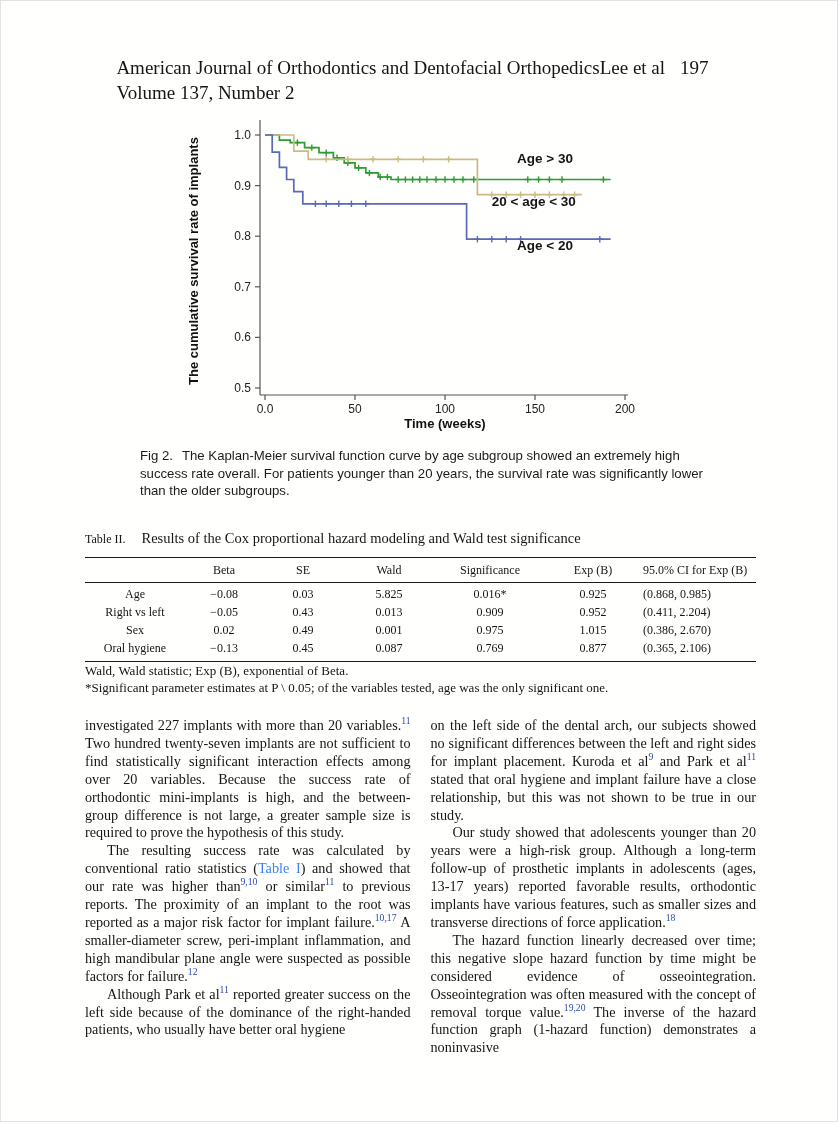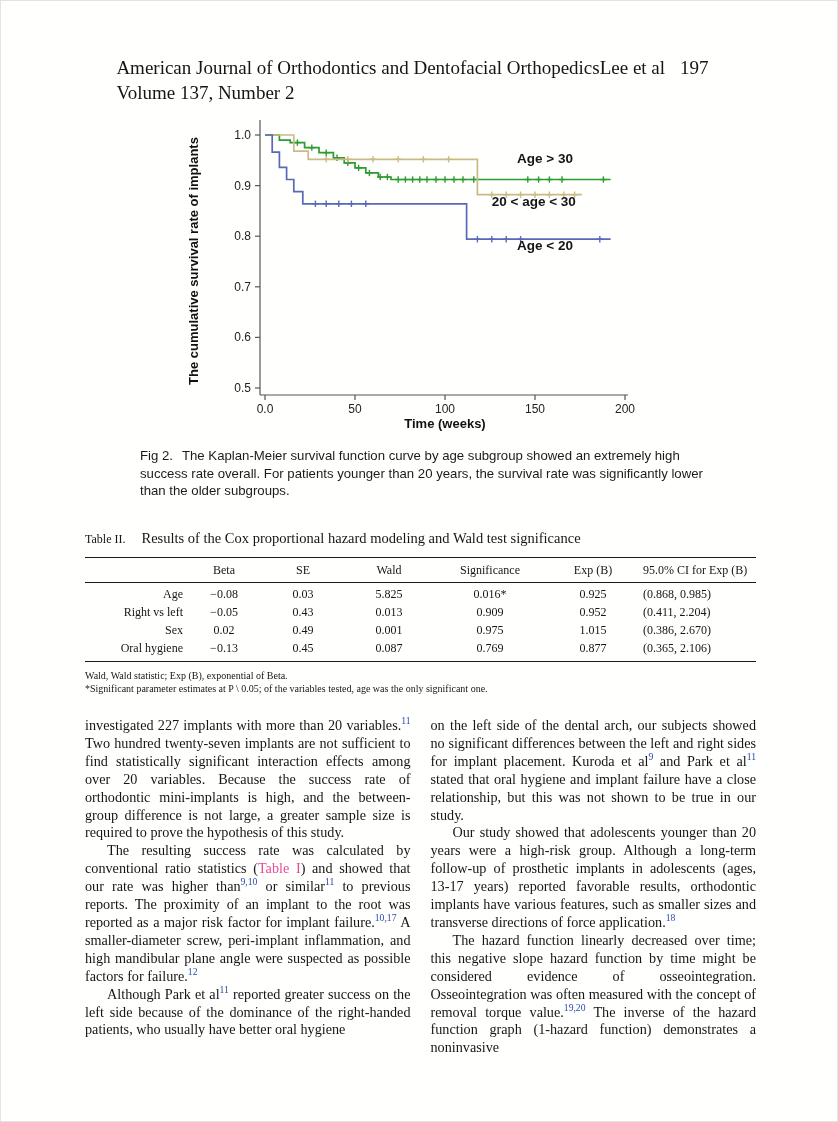--- a/index.html
+++ b/index.html
@@ -24,31 +24,31 @@
   
   .table-section{position:absolute;left:85px;top:530px;width:671px}
   .table-title{font-size:14.5px;margin-bottom:10px}
   .table-label{font-size:12px;margin-right:16px}
   .table-heading{font-weight:normal}
   .cox-table{width:100%;border-collapse:collapse;font-size:12px}
   .cox-table th{font-weight:normal;border-top:1.5px solid #1a1a1a;border-bottom:1px solid #1a1a1a;padding:5px 2px 4px}
   .cox-table td{padding:1.5px 2px}
   .cox-table tbody tr:first-child td{padding-top:4px}
   .cox-table tbody tr:last-child td{border-bottom:1.5px solid #1a1a1a;padding-bottom:5px}
-  .c-left{text-align:right}
+  .c-left{text-align:center}
   .c-mid{text-align:center}
   .c-right{text-align:left}
-  .footnotes{font-size:10px;line-height:1.32;margin-top:7px}
+  .footnotes{font-size:13px;line-height:1.32;margin-top:0}
   
   .body-columns{position:absolute;left:85px;top:717px;width:672px;display:flex;gap:20px}
   .column{width:325.5px;font-size:14.2px;line-height:17.9px;text-align:justify}
   .body-para{text-indent:1.55em}
   .body-para.no-indent{text-indent:0}
   sup.cite{color:#2948b1;font-size:0.68em;line-height:0;cursor:pointer}
-  .xref{color:#ec4899;cursor:pointer}
+  .xref{color:#3b82f6;cursor:pointer}
 </style>
 </head>
 <body>
 
 <div class="page">
 
   <header class="page-header">
     <div class="header-left">
       <div>American Journal of Orthodontics and Dentofacial Orthopedics</div>
       <div>Volume 137, Number 2</div>

